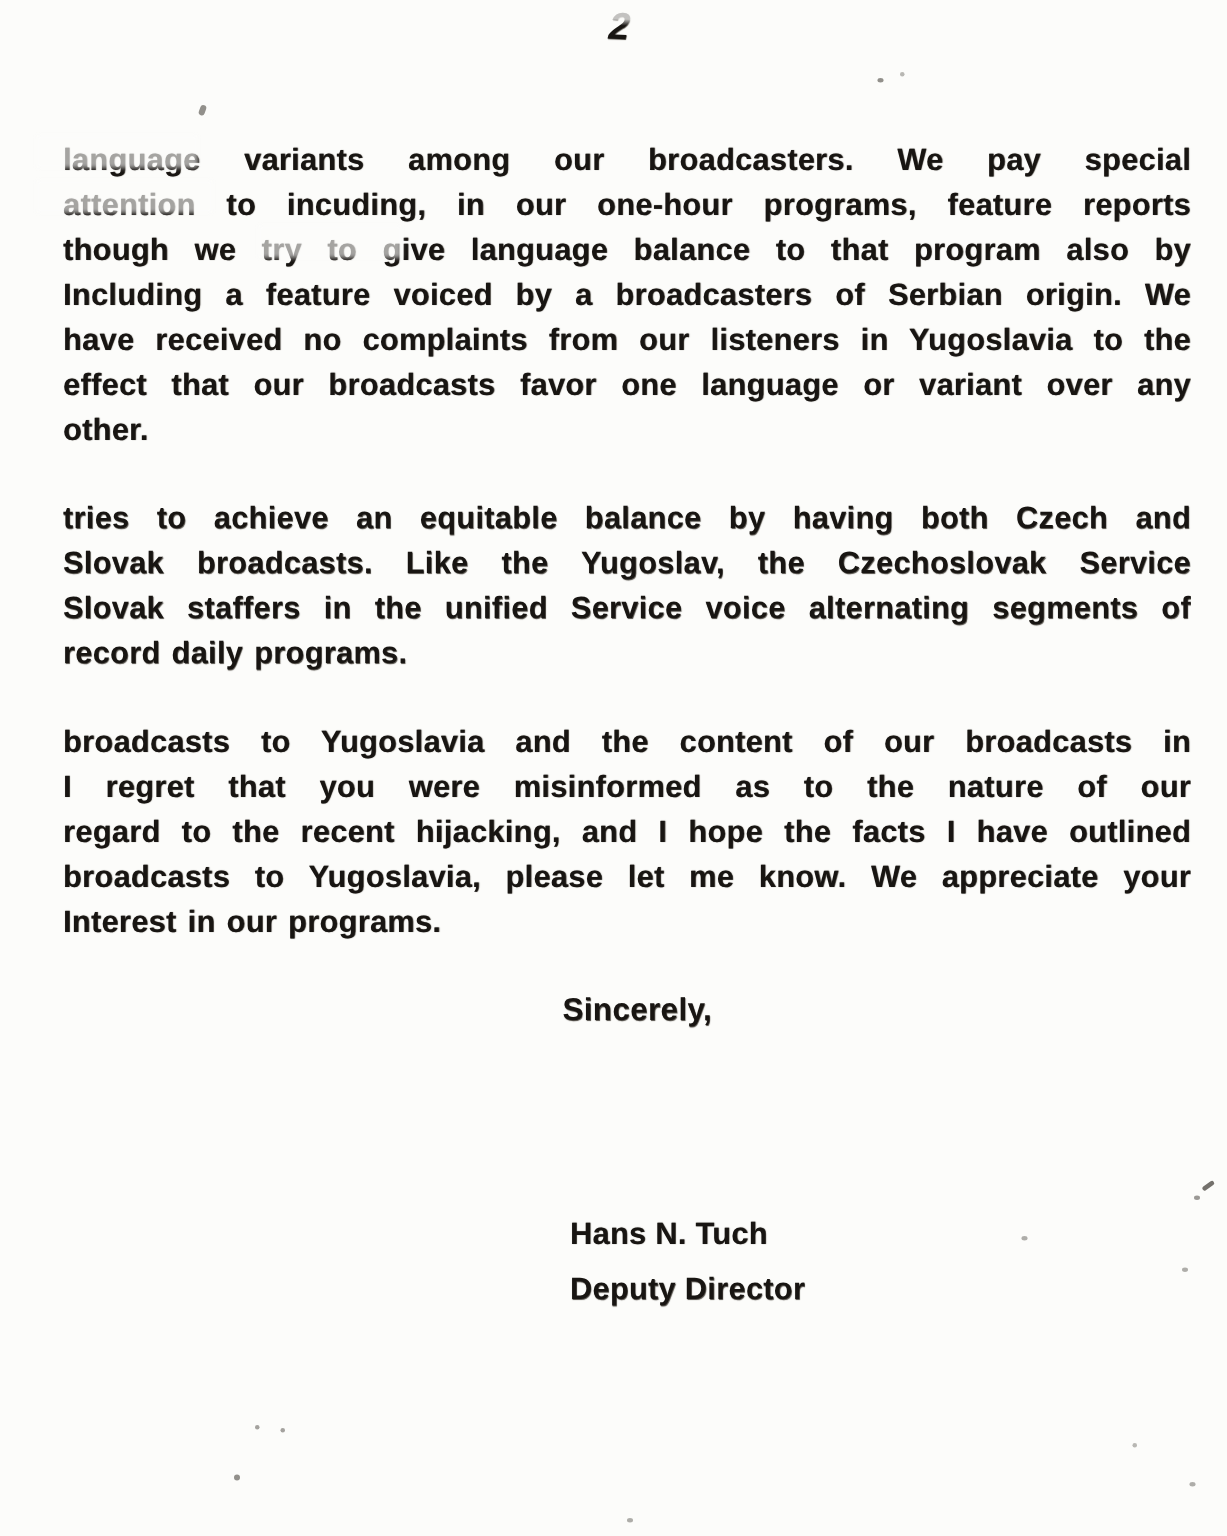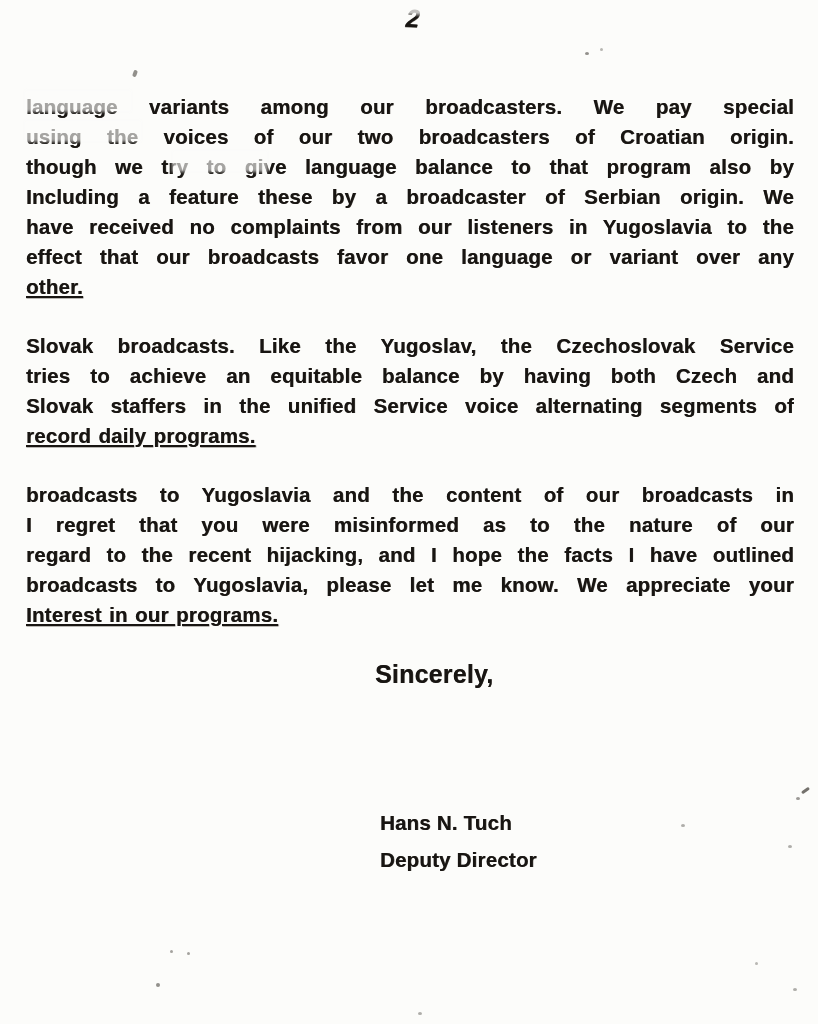--- a/index.html
+++ b/index.html
@@ -33,39 +33,38 @@
     -webkit-mask-image: linear-gradient(to bottom, rgba(0,0,0,0.25) 0 30%, #000 45% 100%);
             mask-image: linear-gradient(to bottom, rgba(0,0,0,0.25) 0 30%, #000 45% 100%);
   }
   .letter {
     position: absolute;
     left: 26px;
     top: 92px;
     width: 768px;
   }
   .para {
-    margin: 0 0 29px 0;
+    margin: 0 0 29px 16px;
   }
   .line {
     height: 30px;
     line-height: 30px;
     font-size: 20.5px;
     overflow: hidden;
     text-align: justify;
     text-align-last: justify;
     word-spacing: 1.5px;
   }
   .line.last {
     text-align: left;
     text-align-last: left;
-    text-decoration: underline;
   }
   .closing {
     margin: 27px 0 0 349px;
-    font-size: 25px;
+    font-size: 21px;
     line-height: 30px;
   }
   .signature {
     margin: 115px 0 0 354px;
     font-size: 20.5px;
     line-height: 37px;
   }
   
   .fade-spot {
     position: absolute;
@@ -102,31 +101,31 @@
 <body>
 
 <div class="page">
 
   <div class="page-number ink">2</div>
 
   <div class="letter ink">
 
     <div class="para">
       <div class="line">language variants among our broadcasters. We pay special</div>
-      <div class="line">using the voices of our two broadcasters of Croatian origin.</div>
+      <div class="line">attention to incuding, in our one-hour programs, feature reports</div>
       <div class="line">though we try to give language balance to that program also by</div>
-      <div class="line">Including a feature these by a broadcaster of Serbian origin. We</div>
+      <div class="line">Including a feature voiced by a broadcasters of Serbian origin. We</div>
       <div class="line">have received no complaints from our listeners in Yugoslavia to the</div>
       <div class="line">effect that our broadcasts favor one language or variant over any</div>
       <div class="line last">other.</div>
     </div>
 
     <div class="para">
+      <div class="line">tries to achieve an equitable balance by having both Czech and</div>
       <div class="line">Slovak broadcasts. Like the Yugoslav, the Czechoslovak Service</div>
-      <div class="line">tries to achieve an equitable balance by having both Czech and</div>
       <div class="line">Slovak staffers in the unified Service voice alternating segments of</div>
       <div class="line last">record daily programs.</div>
     </div>
 
     <div class="para">
       <div class="line">broadcasts to Yugoslavia and the content of our broadcasts in</div>
       <div class="line">I regret that you were misinformed as to the nature of our</div>
       <div class="line">regard to the recent hijacking, and I hope the facts I have outlined</div>
       <div class="line">broadcasts to Yugoslavia, please let me know. We appreciate your</div>
       <div class="line last">Interest in our programs.</div>

